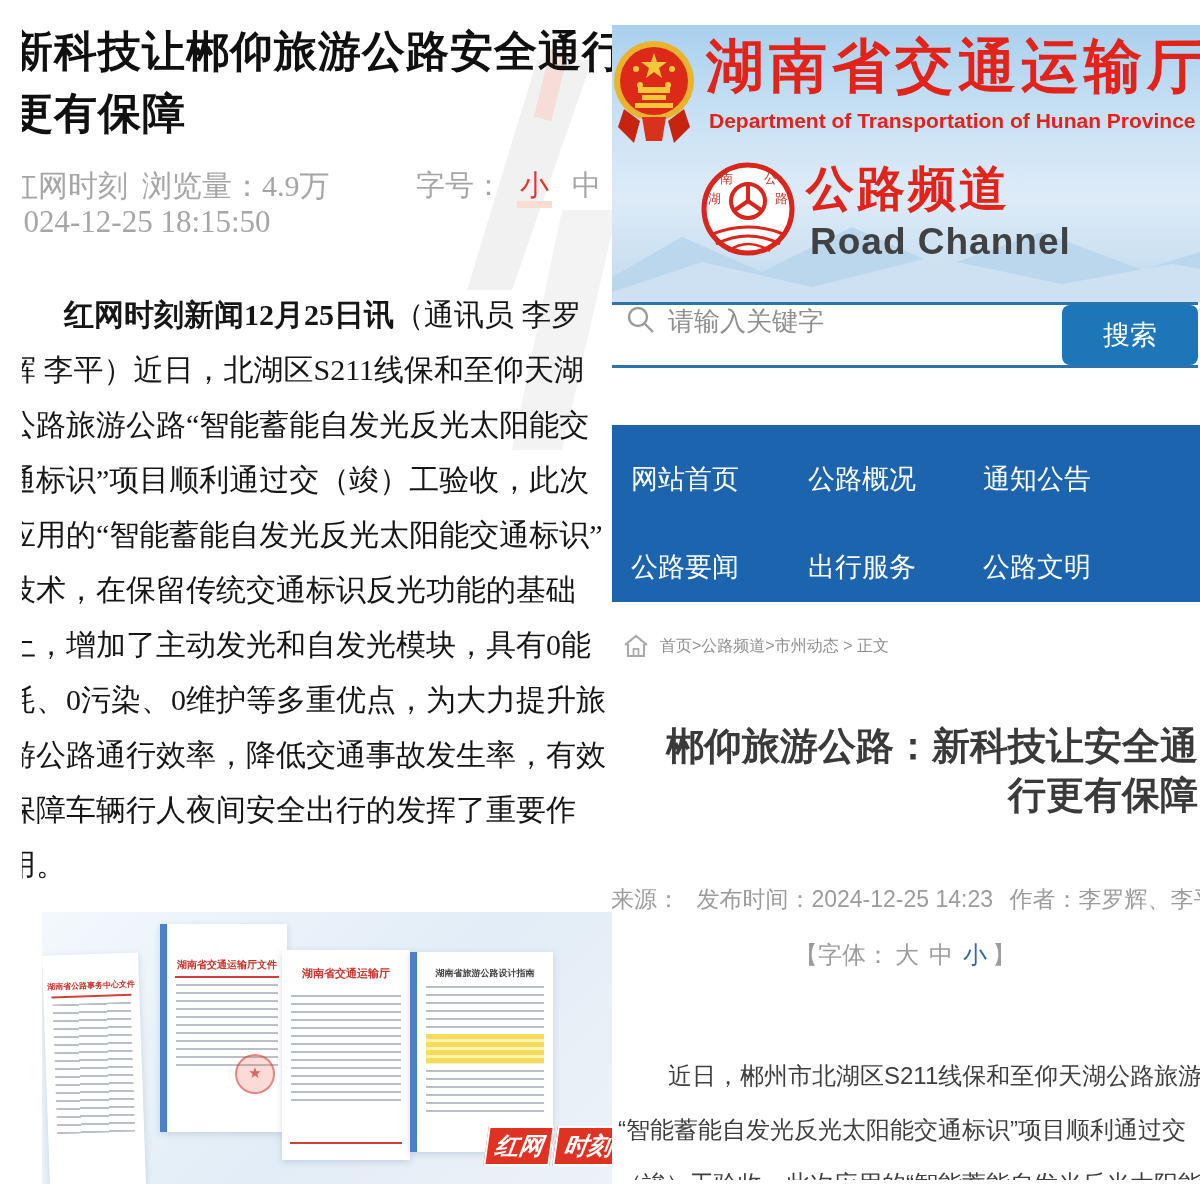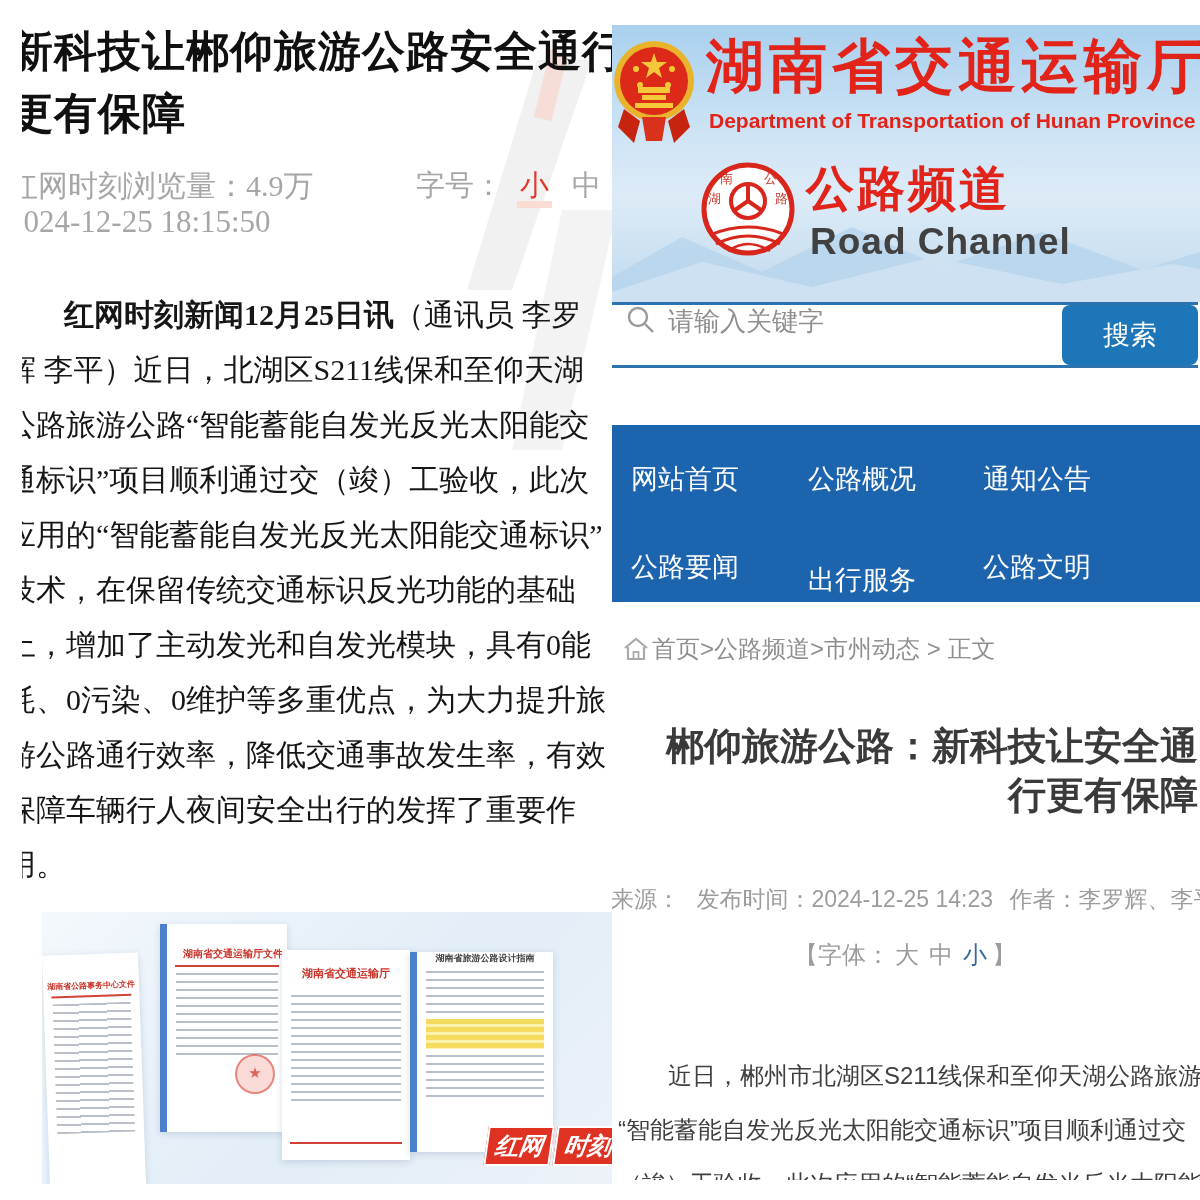--- a/index.html
+++ b/index.html
@@ -7,21 +7,21 @@
        font-family:"Liberation Sans","DejaVu Sans",sans-serif;}
 
   
   .left-pane{position:absolute;left:0;top:0;width:600px;height:1200px;overflow:hidden;background:#fff;margin-left:22px;}
   .l-wm{position:absolute;left:420px;top:30px;width:190px;height:420px;pointer-events:none;}
   .l-title{position:absolute;left:-12px;top:20px;font-weight:bold;font-size:43px;line-height:62px;
            color:#101010;letter-spacing:1px;white-space:nowrap;}
   .l-meta{position:absolute;left:0;top:166px;width:600px;height:38px;
           font-family:"Liberation Serif","DejaVu Serif",serif;font-size:30px;color:#a6a6a6;}
   .l-source{position:absolute;left:-14px;white-space:nowrap;}
-  .l-views{position:absolute;left:104px;white-space:nowrap;}
+  .l-views{position:absolute;left:120px;white-space:nowrap;}
   .l-fontsize{position:absolute;left:394px;top:0;font-family:"Liberation Sans",sans-serif;
               font-size:29px;color:#a6a6a6;white-space:nowrap;}
   .fs-sm{color:#e0382a;margin-left:14px;border-bottom:7px solid #f9ddd2;padding:0 3px;cursor:pointer;}
   .fs-md{margin-left:20px;cursor:pointer;}
   .l-date{position:absolute;left:-14px;top:204px;font-family:"Liberation Serif","DejaVu Serif",serif;
           font-size:31px;color:#a6a6a6;white-space:nowrap;}
   .l-body{position:absolute;left:-16px;top:287px;width:680px;
           font-family:"Liberation Serif","DejaVu Serif",serif;font-size:30px;line-height:55px;color:#161616;}
   .l-body div{white-space:nowrap;}
   .l-line1{padding-left:58px;}
@@ -31,26 +31,26 @@
   .l-photo{position:absolute;left:20px;top:912px;width:580px;height:272px;overflow:hidden;
            background:linear-gradient(135deg,#f3f8fc 0%,#e2edf7 55%,#edf2f8 100%);}
   .doc{position:absolute;background:#fff;box-shadow:0 2px 7px rgba(60,90,130,.20);}
   .doc .dt{display:block;text-align:center;font-weight:bold;color:#c9332a;padding:0 4px;}
   .red-rule{height:2px;background:#d04238;margin:4px 8px;}
   .tx{margin:6px 9px;background:repeating-linear-gradient(180deg,#b9c0ca 0 2px,transparent 2px 8px);}
   .hl{margin:4px 9px;height:30px;background:repeating-linear-gradient(180deg,#f4da5e 0 5px,#fdf2ae 5px 8px);}
   .doc1{left:4px;top:42px;width:96px;height:232px;transform:rotate(-2deg);}
   .doc1 .dt{padding-top:26px;font-size:8px;}
   .doc2{left:118px;top:12px;width:120px;height:208px;border-left:7px solid #4a80cc;}
-  .doc2 .dt{padding-top:23px;font-size:10px;text-align:right;}
+  .doc2 .dt{padding-top:34px;font-size:10px;}
   .doc3{left:240px;top:38px;width:128px;height:210px;}
   .doc3 .dt{padding-top:16px;font-size:11px;}
   .doc3 .red-rule.bottom{position:absolute;bottom:12px;left:0;right:0;}
   .doc4{left:368px;top:40px;width:136px;height:200px;border-left:7px solid #4a80cc;}
-  .doc4 .dt{padding-top:0;font-size:9px;color:#444;}
+  .doc4 .dt{padding-top:15px;font-size:9px;color:#444;}
   .seal{position:absolute;right:12px;bottom:38px;width:36px;height:36px;border-radius:50%;
         border:2px solid rgba(215,60,48,.55);background:rgba(235,90,75,.22);
         text-align:center;line-height:34px;font-size:15px;color:rgba(200,40,30,.65);}
   .brand{position:absolute;left:444px;top:214px;display:flex;transform:skewX(-8deg);}
   .brand span{display:block;background:#e03222;color:#fff;font-style:italic;font-weight:bold;
               font-size:24px;line-height:34px;padding:1px 7px;border:2px solid #fdfdfd;}
   .brand span+span{margin-left:3px;}
   .backhome{position:absolute;left:524px;top:1006px;width:88px;height:88px;border-radius:50%;
             background:rgba(253,245,243,.95);border:2px solid #eeb4aa;color:#e03a2a;
             text-align:center;cursor:pointer;}
@@ -78,22 +78,22 @@
   .search-field{flex:1;display:flex;align-items:flex-start;padding-left:14px;gap:10px;}
   .search-field input{border:0;outline:0;flex:1;font-size:26px;color:#333;background:transparent;
                       font-family:"Liberation Sans",sans-serif;}
   .search-field input::placeholder{color:#8f8f8f;}
   .search-btn{width:136px;background:#1d76b8;color:#fff;font-size:27px;border:0;border-radius:8px;
               cursor:pointer;font-family:"Liberation Sans",sans-serif;}
 
   .nav{position:absolute;left:0;top:425px;width:610px;height:177px;background:#1c64ae;text-align:center;}
   .nav-item{position:absolute;color:#fff;font-size:27px;white-space:nowrap;cursor:pointer;}
 
-  .breadcrumb{position:absolute;left:10px;top:633px;display:flex;align-items:center;gap:2px;
-              color:#8f8f8f;font-size:24px;cursor:pointer;}
+  .breadcrumb{position:absolute;left:10px;top:633px;display:flex;align-items:center;gap:10px;
+              color:#8f8f8f;font-size:16px;cursor:pointer;}
   .r-title{position:absolute;left:0;top:722px;width:586px;text-align:right;
            font-weight:bold;font-size:38px;line-height:49px;color:#3a3a3a;}
   .r-meta{position:absolute;left:-6px;top:884px;width:600px;text-align:center;font-size:23px;
           color:#9c9c9c;white-space:nowrap;}
   .r-meta span{margin:12px 5px;}
   .r-font{position:absolute;left:0;top:939px;width:586px;text-align:center;font-size:24px;color:#9c9c9c;}
   .r-font .fs-link{margin:0 5px;cursor:pointer;}
   .r-font .blue{color:#36699f;}
   .r-body{position:absolute;left:6px;top:1049px;width:600px;height:131px;overflow:hidden;
           font-size:24px;color:#3f3f3f;}
@@ -224,21 +224,21 @@
       <input type="text" placeholder="请输入关键字" style="">
     </div>
     <button class="search-btn">搜索</button>
   </div>
 
   <div class="nav">
     <div class="nav-item" style="left:19px;top:36px;">网站首页</div>
     <div class="nav-item" style="left:196px;top:36px;">公路概况</div>
     <div class="nav-item" style="left:371px;top:36px;">通知公告</div>
     <div class="nav-item" style="left:19px;top:124px;">公路要闻</div>
-    <div class="nav-item" style="left:196px;top:137px;">出行服务</div>
+    <div class="nav-item" style="left:196px;top:124px;">出行服务</div>
     <div class="nav-item" style="left:371px;top:124px;">公路文明</div>
   </div>
 
   <div class="breadcrumb">
     <svg width="28" height="26" viewBox="0 0 28 26">
       <path d="M3,12 L14,3 L25,12" fill="none" stroke="#aaaaaa" stroke-width="2.2"></path>
       <path d="M6,11 V23 H22 V11" fill="none" stroke="#aaaaaa" stroke-width="2.2"></path>
       <rect x="11.5" y="16" width="5" height="7" fill="none" stroke="#aaaaaa" stroke-width="1.8"></rect>
     </svg>
     <span>首页&gt;公路频道&gt;市州动态 &gt; 正文</span>

